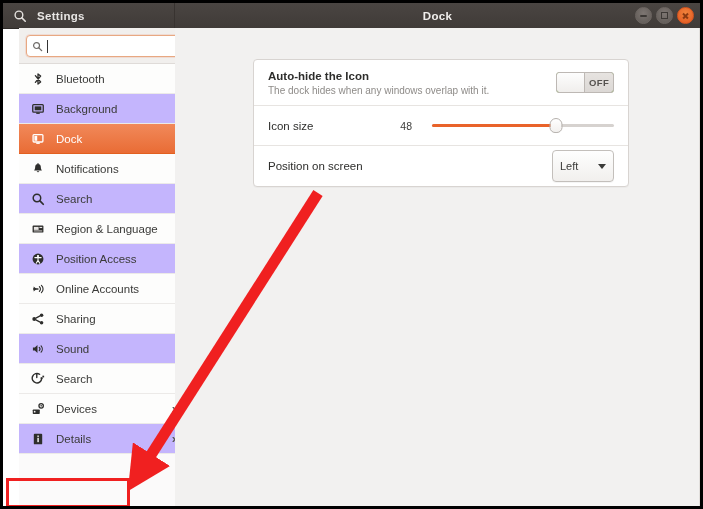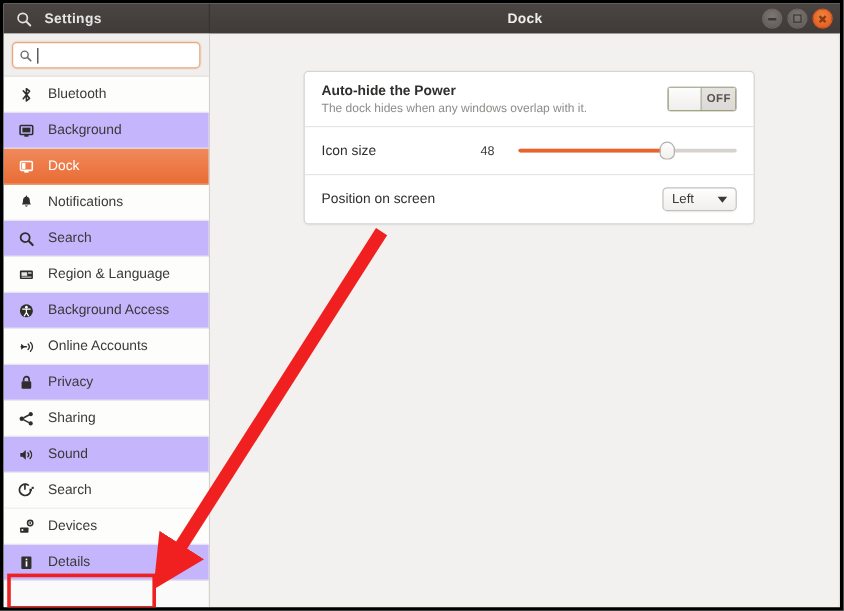--- a/index.html
+++ b/index.html
@@ -102,21 +102,21 @@
   .wbtn .glyph-close:before, .wbtn .glyph-close:after {
     content:""; position:absolute; left:0; top:2.5px;
     width:7px; height:1.8px; background:#8c3a12;
   }
   .wbtn .glyph-close:before { transform: rotate(45deg); }
   .wbtn .glyph-close:after { transform: rotate(-45deg); }
 
   
   .sidebar {
     position: absolute;
-    left: 0; top: 25px;
+    left: 16px; top: 25px;
     width: 172px;
     height: 478px;
     background: #fbfafa;
     border-right: 1px solid #d4d0cd;
     box-sizing: border-box;
     overflow: hidden;
   }
   .search-wrap {
     padding: 7px 7px 6px 7px;
     background: #f1efed;
@@ -301,21 +301,21 @@
     background: linear-gradient(to bottom, #ffffff 0%, #f2f0ee 100%);
     border: 1px solid #b5b0ac;
     border-radius: 7px 7px 6px 6px;
     box-sizing: border-box;
     transform: translateX(-50%);
   }
 
   
   .dropdown {
     width: 62px;
-    height: 20px;
+    height: 32px;
     background: linear-gradient(to bottom, #fefefe 0%, #f1efed 100%);
     border: 1px solid #c3bfbb;
     border-radius: 4px;
     display: flex;
     align-items: center;
     padding: 0 7px;
     box-sizing: border-box;
     box-shadow: 0 1px 0 rgba(0,0,0,.04);
   }
   .dropdown .dd-label {
@@ -468,44 +468,35 @@
       </li>
 
       <li class="nav-item alt">
         <span class="nav-icon">
           <svg width="14" height="14" viewBox="0 0 16 16">
               <circle cx="8" cy="8" r="6.2" fill="#2e2e2c"></circle>
               <circle cx="8" cy="4.6" r="1.3" fill="#ffffff"></circle>
               <path d="M4.4 6.4h7.2M8 6.4v3.2M8 9.6l-2 3.2M8 9.6l2 3.2" stroke="#ffffff" stroke-width="1.2" fill="none" stroke-linecap="round"></path>
             </svg>
         </span>
-        <span class="nav-label">Background Access</span>
+        <span class="nav-label">Position Access</span>
       </li>
 
       <li class="nav-item">
         <span class="nav-icon">
           <svg width="14" height="14" viewBox="0 0 16 16">
               <path d="M3 8h5" stroke="#2e2e2c" stroke-width="1.5" stroke-linecap="round"></path>
               <path d="M3 5.2 L6.5 8 L3 10.8 Z" fill="#2e2e2c"></path>
               <path d="M9.6 5.4a3.4 3.4 0 0 1 0 5.2" stroke="#2e2e2c" stroke-width="1.3" fill="none" stroke-linecap="round"></path>
               <path d="M11.9 3.8a5.6 5.6 0 0 1 0 8.4" stroke="#2e2e2c" stroke-width="1.3" fill="none" stroke-linecap="round"></path>
             </svg>
         </span>
         <span class="nav-label">Online Accounts</span>
       </li>
 
-      <li class="nav-item alt">
-        <span class="nav-icon">
-          <svg width="14" height="14" viewBox="0 0 16 16">
-              <rect x="3.4" y="6.6" width="9.2" height="7" rx="1" fill="#2e2e2c"></rect>
-              <path d="M5.4 6.6V4.8a2.6 2.6 0 0 1 5.2 0v1.8" fill="none" stroke="#2e2e2c" stroke-width="1.6"></path>
-            </svg>
-        </span>
-        <span class="nav-label">Privacy</span>
-      </li>
 
       <li class="nav-item">
         <span class="nav-icon">
           <svg width="14" height="14" viewBox="0 0 16 16">
               <circle cx="12.1" cy="3.6" r="2" fill="#2e2e2c"></circle>
               <circle cx="12.1" cy="12.4" r="2" fill="#2e2e2c"></circle>
               <circle cx="3.7" cy="8" r="2.2" fill="#2e2e2c"></circle>
               <path d="M5.5 7 10.4 4.4M5.5 9l4.9 2.6" stroke="#2e2e2c" stroke-width="1.4"></path>
             </svg>
         </span>
@@ -564,21 +555,21 @@
     </ul>
   </div>
 
   <div class="content">
     <div class="content-right-edge"></div>
 
     <div class="card">
 
       <div class="row row-autohide">
         <div class="row-texts">
-          <div class="row-title">Auto-hide the Power</div>
+          <div class="row-title">Auto-hide the Icon</div>
           <div class="row-sub">The dock hides when any windows overlap with it.</div>
         </div>
         <div class="spacer"></div>
         <div class="toggle">
           <div class="knob"></div>
           <div class="state">OFF</div>
         </div>
       </div>
 
       <div class="row row-iconsize">

